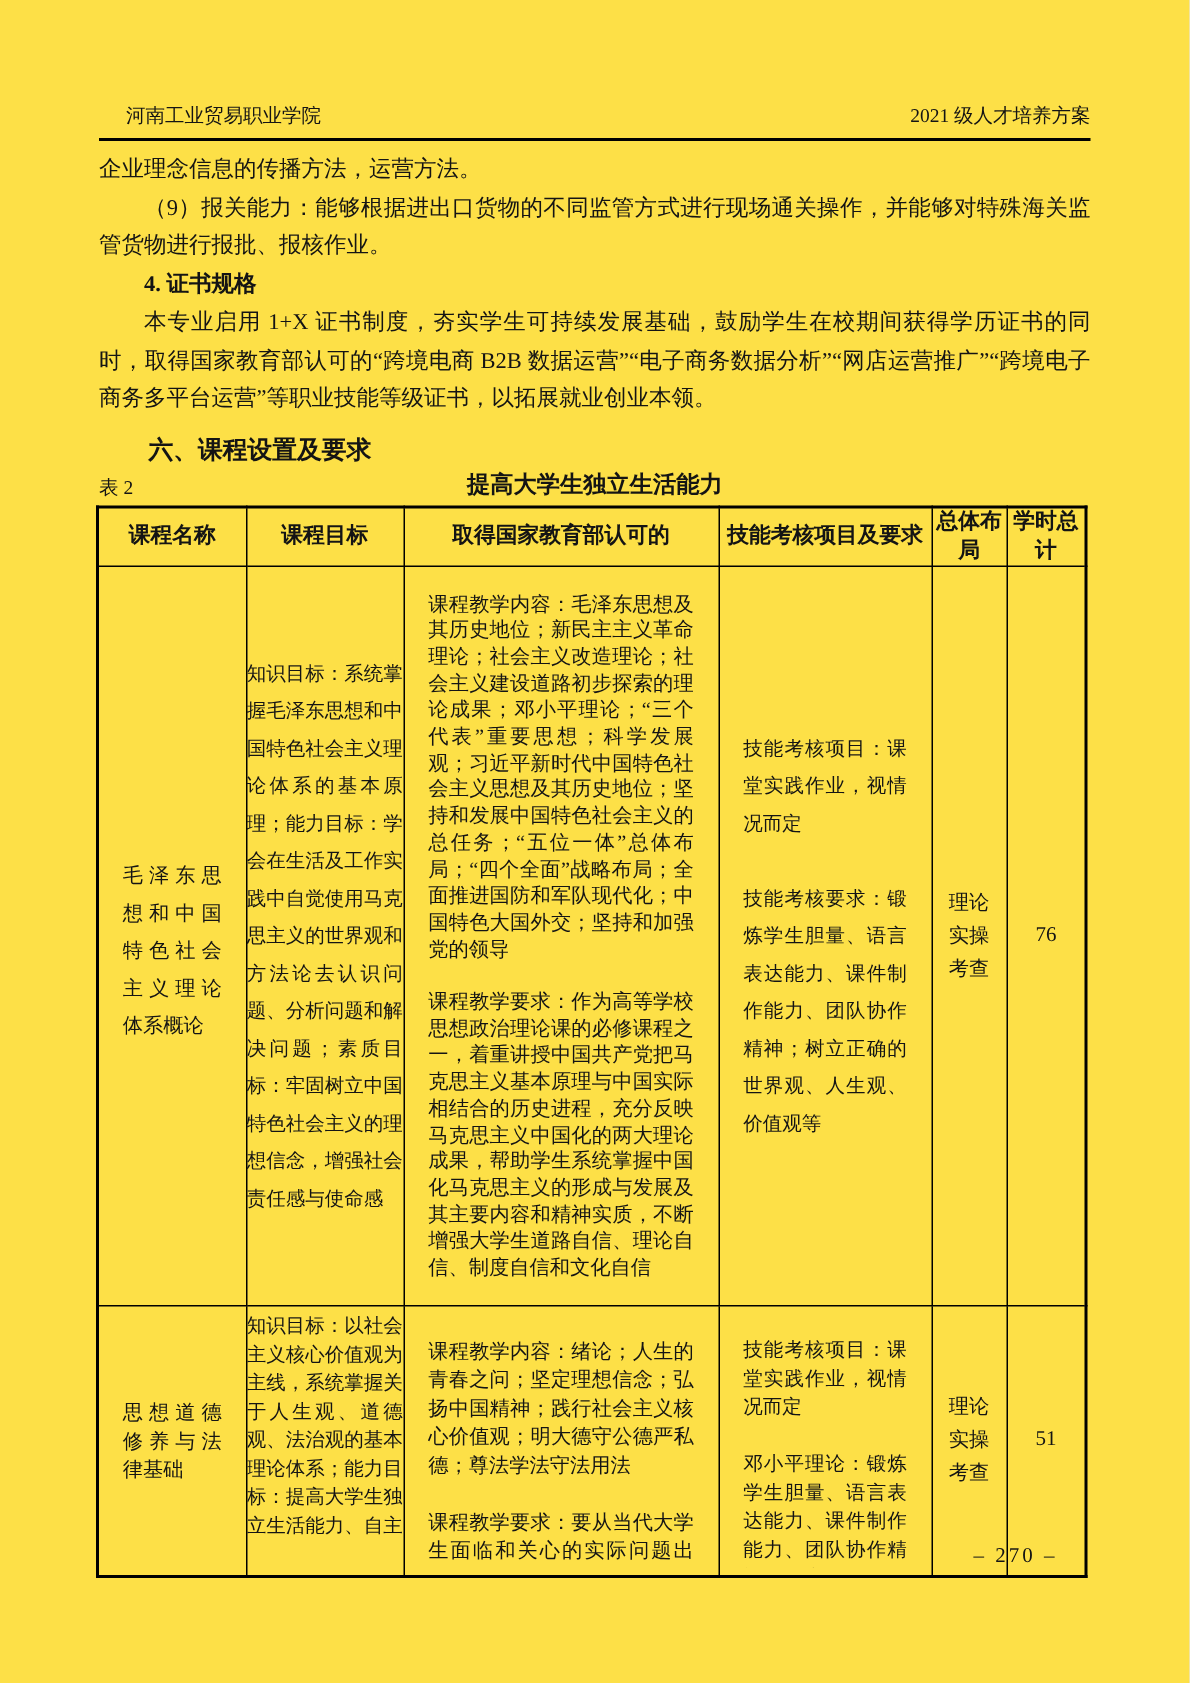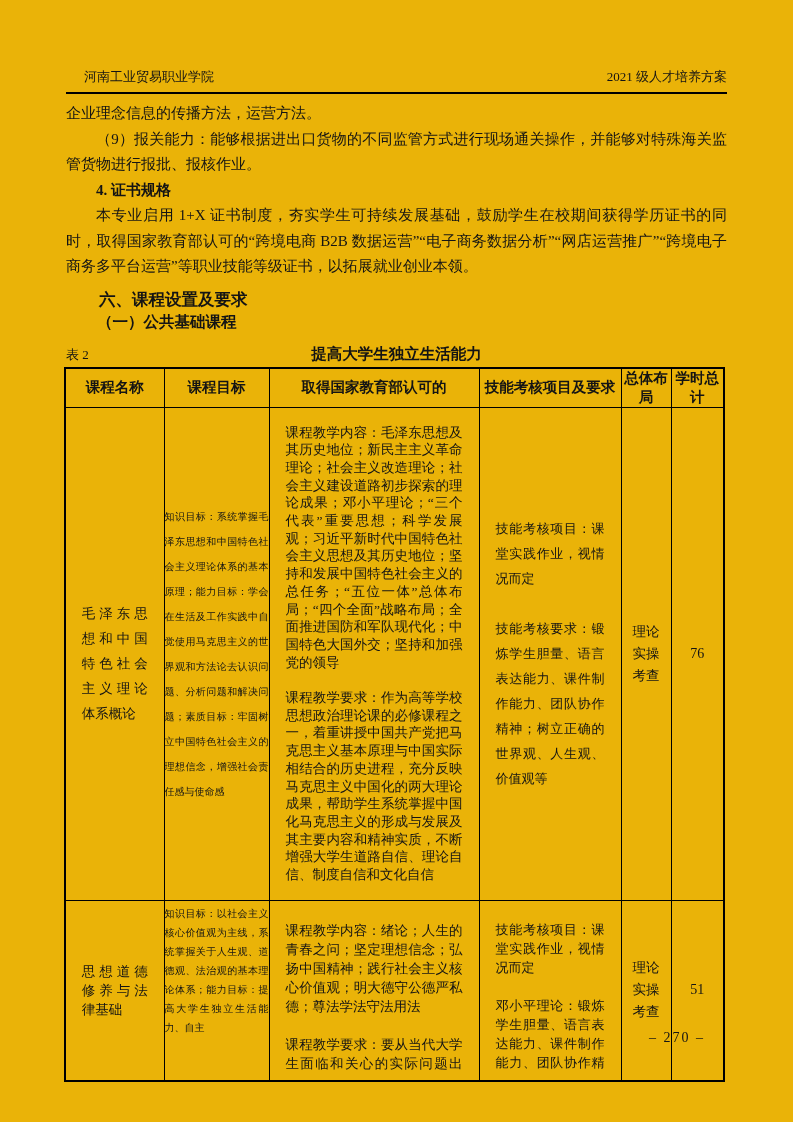--- a/index.html
+++ b/index.html
@@ -1,17 +1,17 @@
 <!DOCTYPE html>
 <html><head>
 <meta charset="utf-8">
 <style>
   html,body{margin:0;padding:0;background:#e8e8e8;}
   .page{
-    position:relative;width:793px;height:1122px;margin:0 auto;background:#eab308;
+    position:relative;width:793px;height:1122px;margin:0 auto;background:#fde047;
     font-family:"Liberation Serif","DejaVu Serif",serif;color:#141414;overflow:hidden;
   }
   .content{position:absolute;left:66px;top:68px;width:661px;}
   
   .runhead{display:flex;justify-content:space-between;align-items:flex-end;
     font-size:13px;padding-bottom:6px;border-bottom:2.5px solid #000;}
   .runhead .left{padding-left:18px;}
   
   .bodytext{margin-top:7px;}
   .para{margin:0;font-size:15px;line-height:25.5px;text-align:justify;}
@@ -32,21 +32,21 @@
   .col1{width:99px}.col2{width:105px}.col3{width:210px}.col4{width:142px}.col5{width:50px}.col6{width:53px}
   .row-1 td{height:450px;}
   .row-2 td{height:176px;}
   .cellwrap p{margin:16px;}
   
   .c-name .cellwrap{width:66px;margin:0 auto;text-align:justify;font-size:13.5px;}
   .row-1 .c-name .cellwrap{line-height:25px;margin-top:20px;}
   .row-2 .c-name .cellwrap{line-height:19px;}
   
   .c-obj{padding:0 6px;}
-  .c-obj .cellwrap{text-align:justify;font-size:10px;}
+  .c-obj .cellwrap{text-align:justify;font-size:13px;}
   .row-1 .c-obj .cellwrap{line-height:25px;}
   .row-2 .c-obj{vertical-align:top;padding-top:3px;}
   .row-2 .c-obj .cellwrap{line-height:19px;max-height:171px;overflow:hidden;}
   
   .c-content{vertical-align:top;padding:3px 5px 0 5px;}
   .c-content .cellwrap{text-align:justify;font-size:13.5px;}
   .row-1 .c-content .cellwrap{line-height:17.7px;}
   .row-1 .c-content p + p{margin-top:17.7px;}
   .row-2 .c-content .cellwrap{line-height:19px;max-height:171px;overflow:hidden;}
   .row-2 .c-content p + p{margin-top:19px;}
@@ -75,21 +75,20 @@
       <span class="right">2021 级人才培养方案</span>
     </div>
 
     <div class="bodytext">
       <p class="para">企业理念信息的传播方法，运营方法。</p>
       <p class="para indent">（9）报关能力：能够根据进出口货物的不同监管方式进行现场通关操作，并能够对特殊海关监管货物进行报批、报核作业。</p>
       <p class="para indent bold">4. 证书规格</p>
       <p class="para indent">本专业启用 1+X 证书制度，夯实学生可持续发展基础，鼓励学生在校期间获得学历证书的同时，取得国家教育部认可的“跨境电商 B2B 数据运营”“电子商务数据分析”“网店运营推广”“跨境电子商务多平台运营”等职业技能等级证书，以拓展就业创业本领。</p>
 
       <h2 class="h-section">六、课程设置及要求</h2>
-      <h3 class="h-subsection">（一）公共基础课程</h3>
 
       <div class="tablecaption">
         <span class="tablelabel">表 2</span>
         <span class="tabletitle">提高大学生独立生活能力</span>
       </div>
 
       <table class="coursetable">
         <colgroup>
           <col class="col1">
             <col class="col2">

